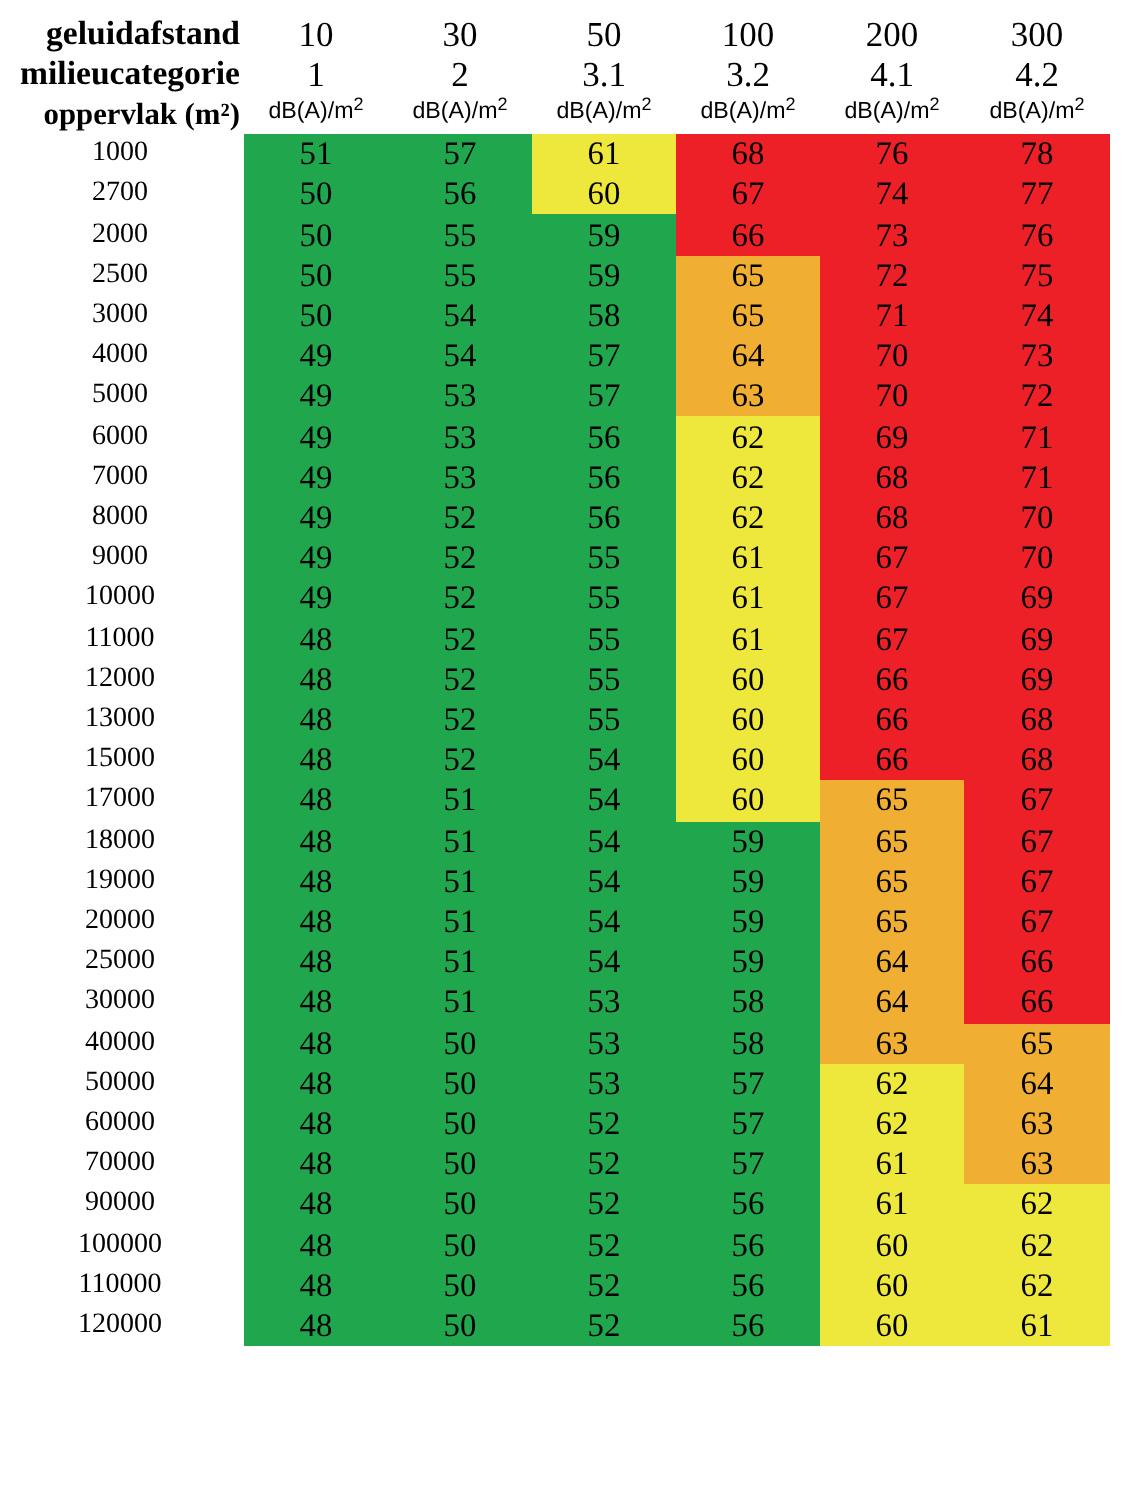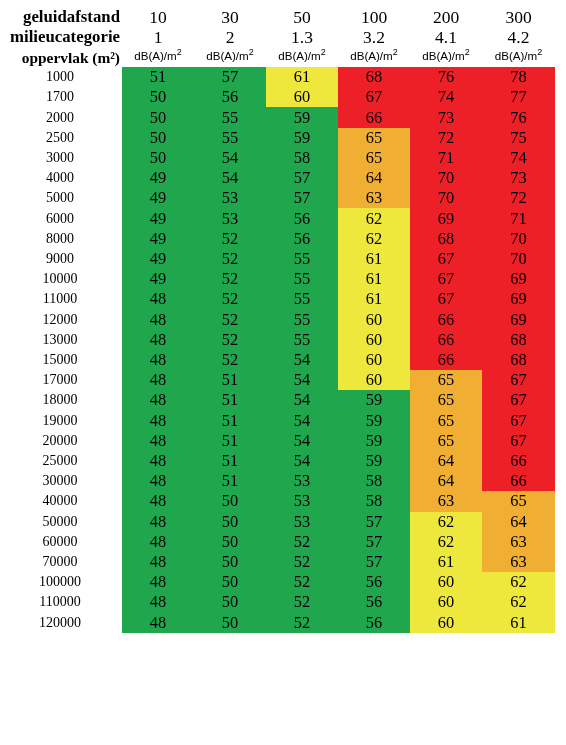--- a/index.html
+++ b/index.html
@@ -105,21 +105,21 @@
           <th class="numhdr">30</th>
           <th class="numhdr">50</th>
           <th class="numhdr">100</th>
           <th class="numhdr">200</th>
           <th class="numhdr">300</th>
         </tr>
       <tr class="hdr">
         <th class="rowhdr">milieucategorie</th>
       <th class="numhdr">1</th>
           <th class="numhdr">2</th>
-          <th class="numhdr">1.3</th>
+          <th class="numhdr">3.1</th>
           <th class="numhdr">3.2</th>
           <th class="numhdr">4.1</th>
           <th class="numhdr">4.2</th>
         </tr>
       <tr class="hdr">
         <th class="rowhdr shrink">oppervlak (m²)</th>
       <th class="unithdr"><span class="ut">dB(A)/m</span><sup>2</sup></th>
           <th class="unithdr"><span class="ut">dB(A)/m</span><sup>2</sup></th>
           <th class="unithdr"><span class="ut">dB(A)/m</span><sup>2</sup></th>
           <th class="unithdr"><span class="ut">dB(A)/m</span><sup>2</sup></th>
@@ -131,21 +131,21 @@
         <tr class="datarow">
           <td class="rowlabel">1000</td>
           <td class="cell green">51</td>
           <td class="cell green">57</td>
           <td class="cell yellow">61</td>
           <td class="cell red">68</td>
           <td class="cell red">76</td>
           <td class="cell red">78</td>
         </tr>
         <tr class="datarow">
-          <td class="rowlabel">1700</td>
+          <td class="rowlabel">2700</td>
           <td class="cell green">50</td>
           <td class="cell green">56</td>
           <td class="cell yellow">60</td>
           <td class="cell red">67</td>
           <td class="cell red">74</td>
           <td class="cell red">77</td>
         </tr>
         <tr class="datarow">
           <td class="rowlabel">2000</td>
           <td class="cell green">50</td>
@@ -194,20 +194,29 @@
         <tr class="datarow">
           <td class="rowlabel">6000</td>
           <td class="cell green">49</td>
           <td class="cell green">53</td>
           <td class="cell green">56</td>
           <td class="cell yellow">62</td>
           <td class="cell red">69</td>
           <td class="cell red">71</td>
         </tr>
         <tr class="datarow">
+          <td class="rowlabel">7000</td>
+          <td class="cell green">49</td>
+          <td class="cell green">53</td>
+          <td class="cell green">56</td>
+          <td class="cell yellow">62</td>
+          <td class="cell red">68</td>
+          <td class="cell red">71</td>
+        </tr>
+        <tr class="datarow">
           <td class="rowlabel">8000</td>
           <td class="cell green">49</td>
           <td class="cell green">52</td>
           <td class="cell green">56</td>
           <td class="cell yellow">62</td>
           <td class="cell red">68</td>
           <td class="cell red">70</td>
         </tr>
         <tr class="datarow">
           <td class="rowlabel">9000</td>
@@ -345,20 +354,29 @@
           <td class="cell orange">63</td>
         </tr>
         <tr class="datarow">
           <td class="rowlabel">70000</td>
           <td class="cell green">48</td>
           <td class="cell green">50</td>
           <td class="cell green">52</td>
           <td class="cell green">57</td>
           <td class="cell yellow">61</td>
           <td class="cell orange">63</td>
+        </tr>
+        <tr class="datarow">
+          <td class="rowlabel">90000</td>
+          <td class="cell green">48</td>
+          <td class="cell green">50</td>
+          <td class="cell green">52</td>
+          <td class="cell green">56</td>
+          <td class="cell yellow">61</td>
+          <td class="cell yellow">62</td>
         </tr>
         <tr class="datarow">
           <td class="rowlabel">100000</td>
           <td class="cell green">48</td>
           <td class="cell green">50</td>
           <td class="cell green">52</td>
           <td class="cell green">56</td>
           <td class="cell yellow">60</td>
           <td class="cell yellow">62</td>
         </tr>

